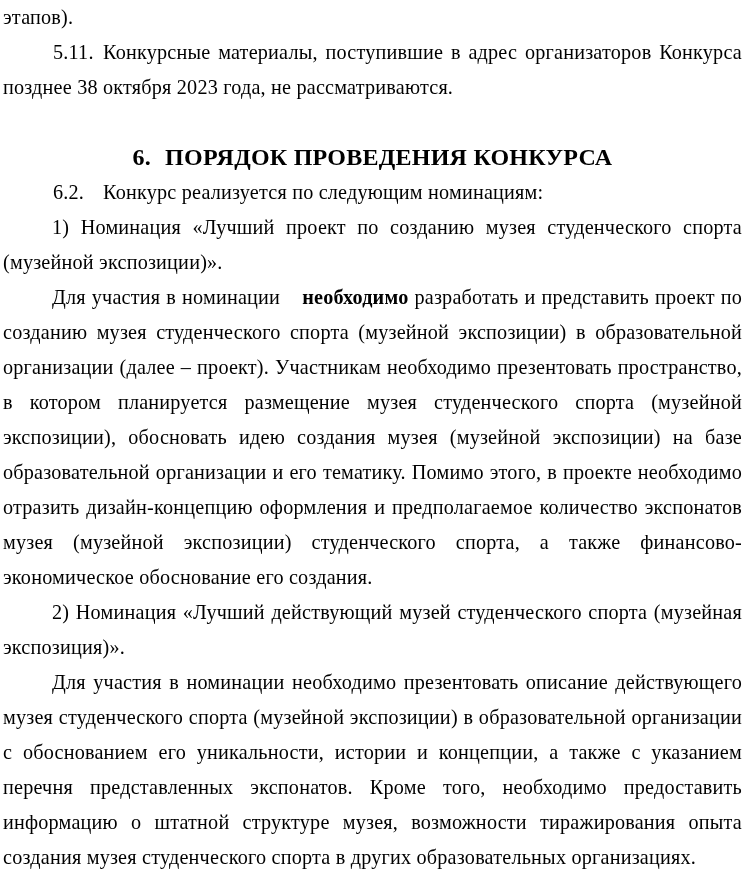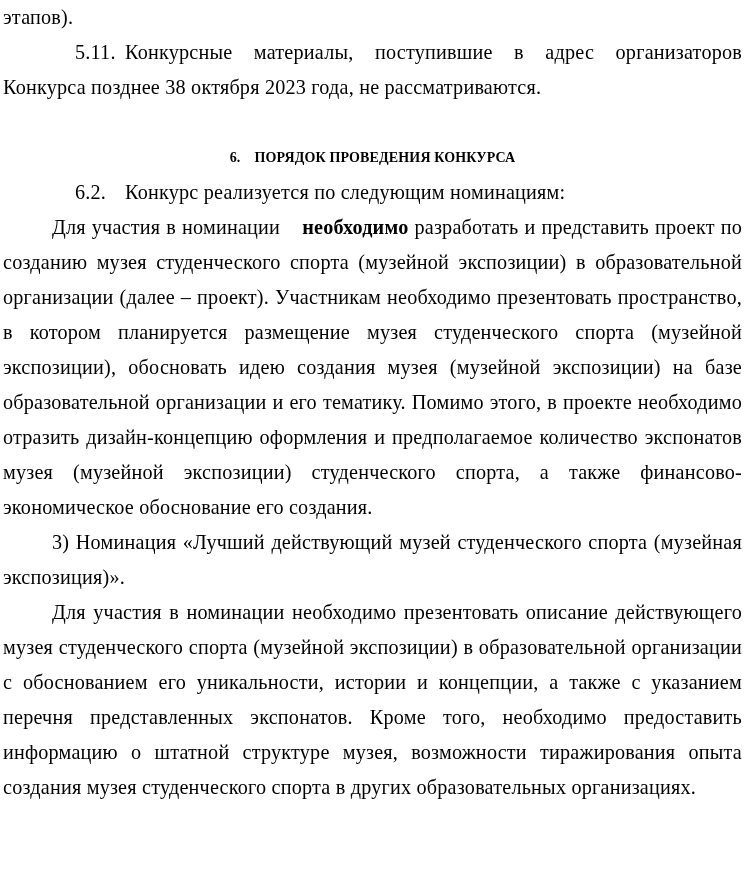--- a/index.html
+++ b/index.html
@@ -46,29 +46,29 @@
     text-indent: 49px;
   }
   
   p.clause {
     text-indent: 0;
     padding-left: 0;
   }
   .clause-num {
     display: inline-block;
     width: 50px;
-    margin-left: 72px;
+    margin-left: 50px;
     text-indent: 0;
   }
   p.listitem {
     text-indent: 49px;
   }
   h1.heading {
     margin: 0;
-    font-size: 14px;
+    font-size: 24px;
     line-height: 35px;
     font-weight: bold;
     text-align: center;
     letter-spacing: 0.01em;
   }
   h1.heading .h-num {
     margin-right: 14px;
   }
   .blank-line {
     height: 35px;
@@ -87,21 +87,22 @@
 
     <p class="para clause"><span class="clause-num">5.11.</span><span>Конкурсные материалы, поступившие в адрес организаторов Конкурса позднее 38 октября 2023 года, не рассматриваются.</span></p>
 
     <div class="blank-line">&nbsp;</div>
 
     <h1 class="heading"><span class="h-num">6.</span><span>ПОРЯДОК ПРОВЕДЕНИЯ КОНКУРСА</span></h1>
 
 
     <p class="para clause"><span class="clause-num">6.2.</span><span>Конкурс реализуется по следующим номинациям:</span></p>
 
+    <p class="para listitem">1) Номинация «Лучший проект по созданию музея студенческого спорта (музейной экспозиции)».</p>
 
     <p class="para indent"><span>Для участия в номинации </span><b class="strong">необходимо</b><span> разработать и представить проект по созданию музея студенческого спорта (музейной экспозиции) в образовательной организации (далее – проект). Участникам необходимо презентовать пространство, в котором планируется размещение музея студенческого спорта (музейной экспозиции), обосновать идею создания музея (музейной экспозиции) на базе образовательной организации и его тематику. Помимо этого, в проекте необходимо отразить дизайн-концепцию оформления и предполагаемое количество экспонатов музея (музейной экспозиции) студенческого спорта, а также финансово-экономическое обоснование его создания.</span></p>
 
-    <p class="para listitem">3) Номинация «Лучший действующий музей студенческого спорта (музейная экспозиция)».</p>
+    <p class="para listitem">2) Номинация «Лучший действующий музей студенческого спорта (музейная экспозиция)».</p>
 
     <p class="para indent">Для участия в номинации необходимо презентовать описание действующего музея студенческого спорта (музейной экспозиции) в образовательной организации с обоснованием его уникальности, истории и концепции, а также с указанием перечня представленных экспонатов. Кроме того, необходимо предоставить информацию о штатной структуре музея, возможности тиражирования опыта создания музея студенческого спорта в других образовательных организациях.</p>
 
   </div>
 </div>
 
 </body></html>

